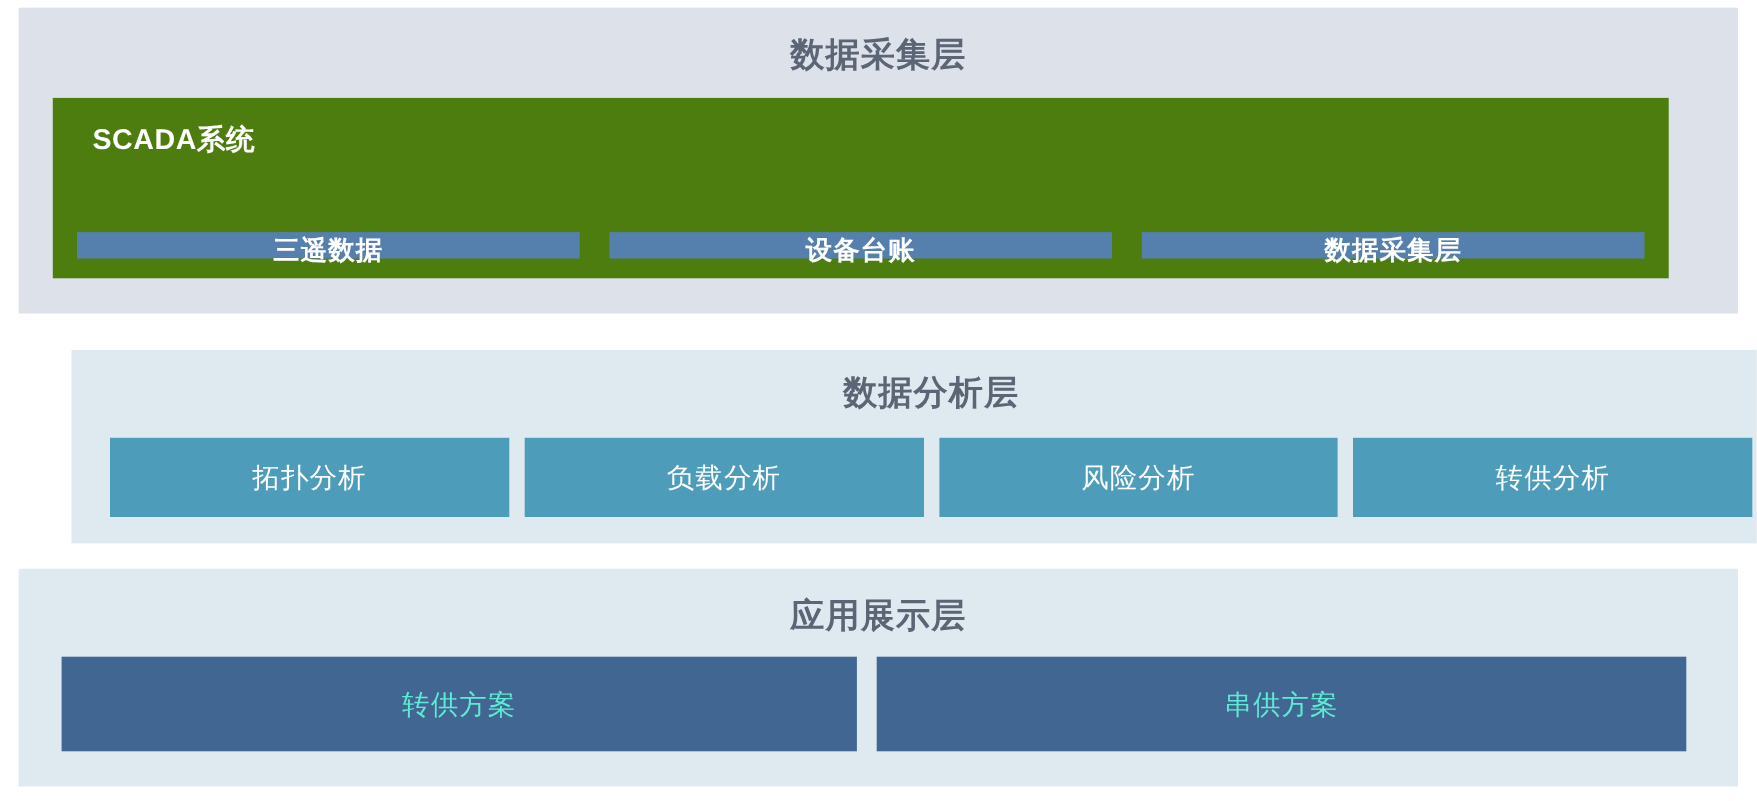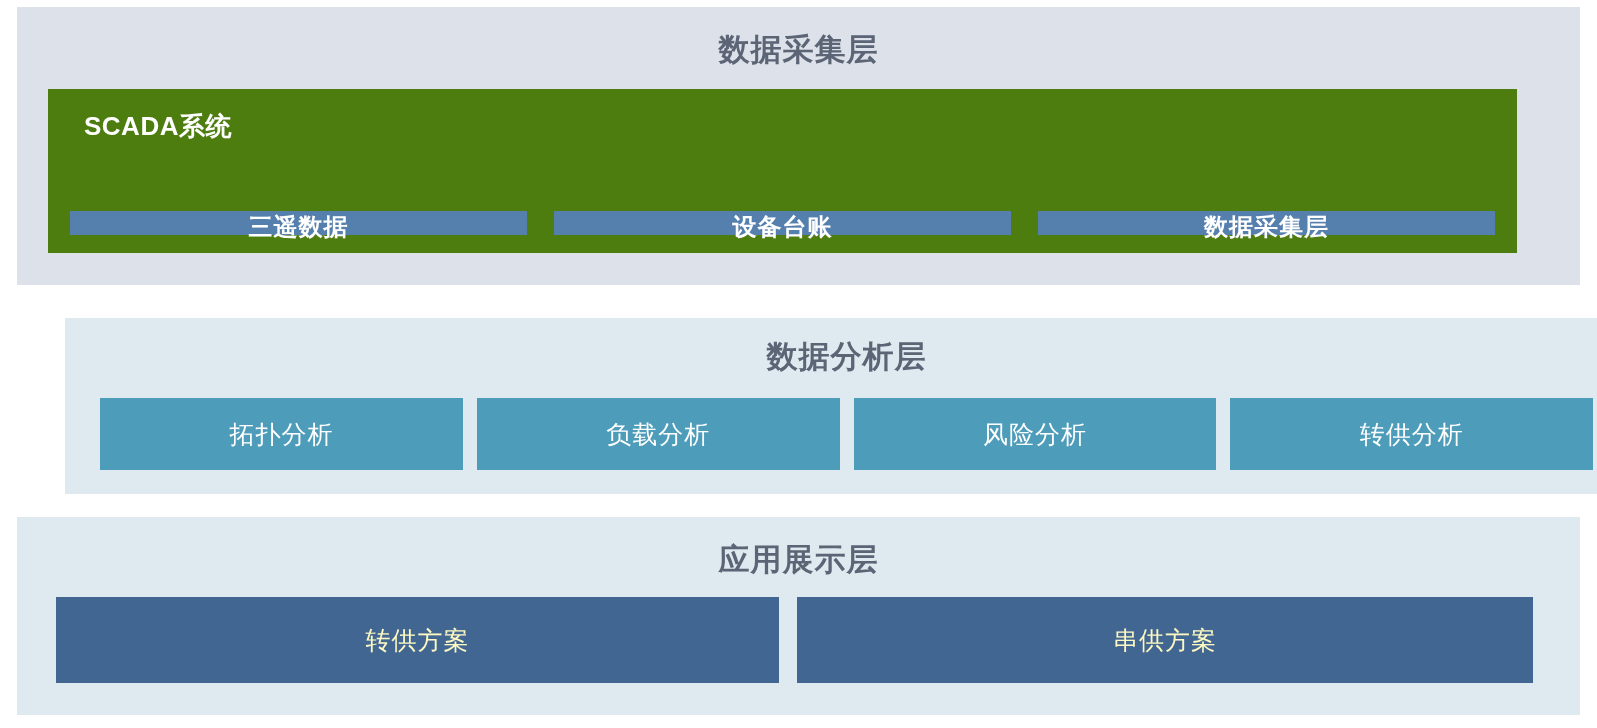--- a/index.html
+++ b/index.html
@@ -148,21 +148,21 @@
     width: 1477px;
     height: 86px;
     display: flex;
     gap: 18px;
   }
   .app-item {
     background: #426692;
     display: flex;
     align-items: center;
     justify-content: center;
-    color: #fef9c3;
+    color: #5eead4;
     font-size: 25px;
     font-weight: normal;
     letter-spacing: 1px;
   }
   .app-item.small { flex: 0 0 723px; }
   .app-item.large { flex: 1 1 auto; }
 </style>
 </head>
 <body>
 

